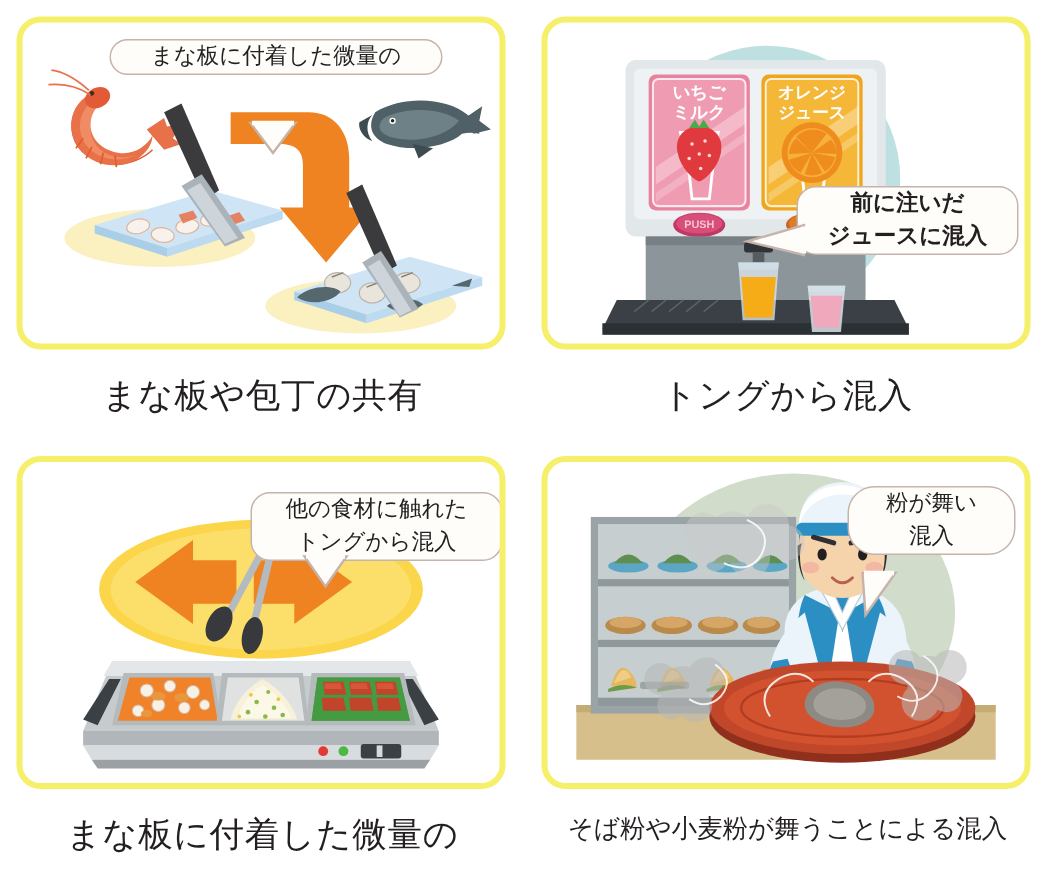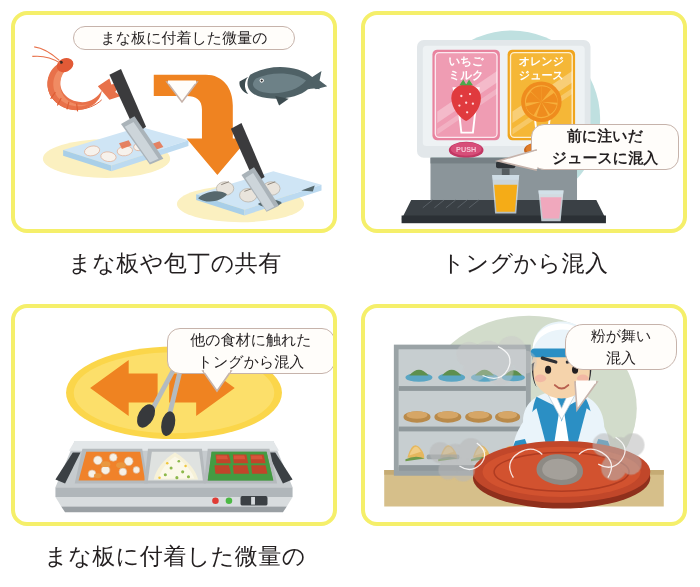--- a/index.html
+++ b/index.html
@@ -546,15 +546,16 @@
         <div>粉が舞い</div>
         <div>混入</div>
       </div>
       <div class="tail" style="left:206px;top:73px;">
         <svg width="28" height="30" viewBox="0 0 28 30">
           <path d="M4,1 L26,1 L6,29 Z" fill="#fffdfa" stroke="#c6b3ab" stroke-width="1.6"></path>
           <path d="M5,1 L25,1" stroke="#fffdfa" stroke-width="3"></path>
         </svg>
       </div>
     </div>
+    <div class="caption small">そば粉や小麦粉が舞うことによる混入</div>
   </div>
 
 </div>
 
 </body></html>

